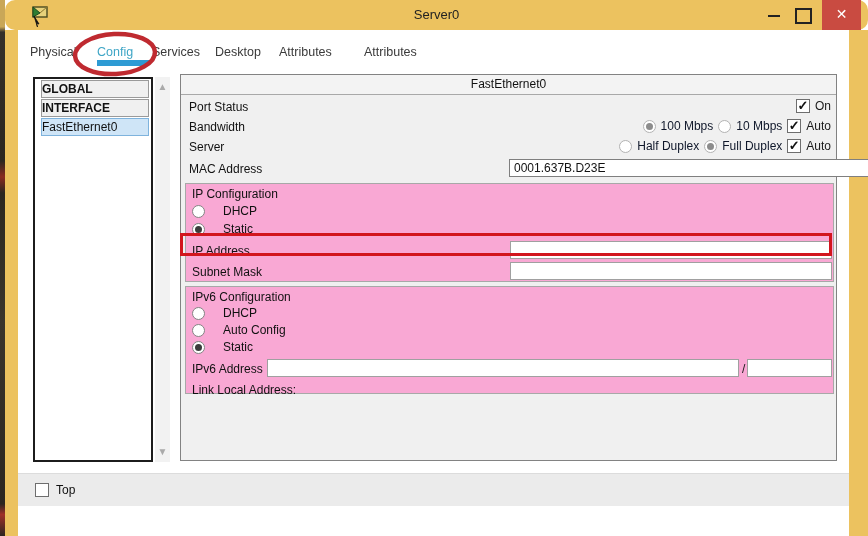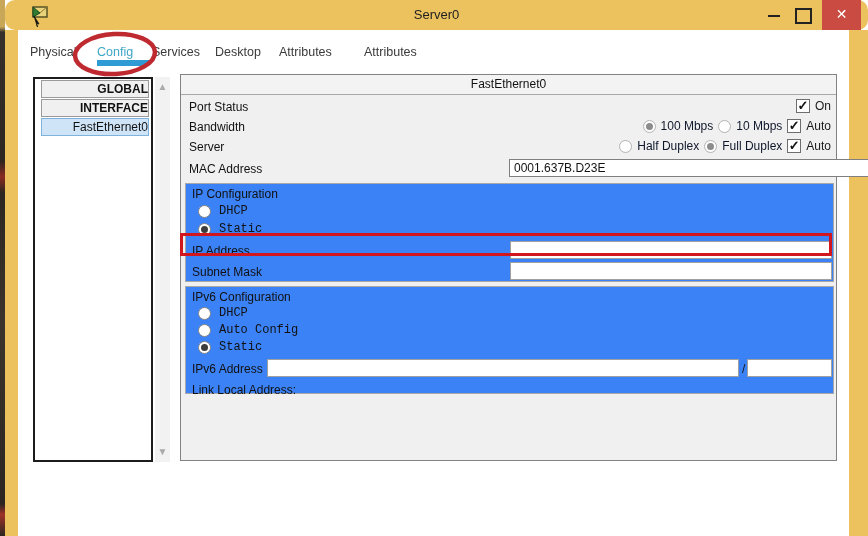--- a/index.html
+++ b/index.html
@@ -30,21 +30,21 @@
   .app-icon { position:absolute; left:24px; top:4px; width:22px; height:24px; }
 
   
   .tab { position:absolute; top:45px; font-size:12.5px; color:#3a3a3a; cursor:default; }
   .tab.active { color:#3fa6c6; }
   .tab-underline { position:absolute; left:97px; top:60px; width:52px; height:6px; background:#2e9bd4; }
 
   
   .sidebar { position:absolute; left:33px; top:77px; width:120px; height:385px;
     background:#fff; border:2px solid #1c1c1c; }
-  .side-btn { margin:1px 2px 0 6px; height:18px; line-height:17px; text-align:right;
+  .side-btn { margin:1px 2px 0 6px; height:18px; line-height:17px; text-align:left;
     background:#f0f0f0; border:1px solid #9a9a9a; color:#111; font-size:12px; }
   .side-btn.hdr { font-weight:bold; }
   .side-btn.selected { background:#cfe5f7; border:1px solid #7eb3dd; }
   .side-scroll { position:absolute; left:155px; top:77px; width:15px; height:385px; background:#f2f2f2; }
   .sarrow { position:absolute; left:0; width:15px; height:16px; color:#aaa; font-size:10px; text-align:center; line-height:16px; }
   .sarrow.up { top:2px; } .sarrow.down { bottom:2px; }
 
   
   .panel { position:absolute; left:180px; top:74px; width:657px; height:387px;
     background:#f0f0f0; border:1px solid #828282; }
@@ -59,23 +59,23 @@
   .cb.checked::before { content:"\2713"; font-weight:bold; margin-top:-1px; }
   .rb { width:13px; height:13px; border-radius:50%; border:1px solid #848484; background:#fff;
     display:inline-flex; align-items:center; justify-content:center; flex:0 0 auto; }
   .rb.sel::before { content:""; width:7px; height:7px; border-radius:50%; background:#3c3c3c; }
   .rb.dis { border-color:#b3b3b3; }
   .rb.dis.sel::before { background:#8c8c8c; }
 
   .field { position:absolute; background:#fff; border:1px solid #7f7f7f; height:18px;
     font-size:12px; line-height:16px; padding:0 4px; color:#111; }
 
-  .sec-box { position:absolute; left:4px; width:649px; background:#3b82f6; border:1px solid #a8a8a8; }
+  .sec-box { position:absolute; left:4px; width:649px; background:#f9a8d4; border:1px solid #a8a8a8; }
   .sec-title { position:absolute; left:6px; top:3px; color:#111; }
-  .radio-line { position:absolute; left:12px; display:flex; align-items:center; gap:8px; color:#111;font-family:Liberation Mono, monospace; }
+  .radio-line { position:absolute; left:6px; display:flex; align-items:center; gap:18px; color:#111; }
 
   
   .annot-rect { position:absolute; left:180px; top:233px; width:652px; height:23px;
     border:3px solid #d2161e; z-index:6; pointer-events:none; }
   .annot-ellipse { position:absolute; left:70px; top:30px; z-index:6; pointer-events:none; }
 
   
   .footer { position:absolute; left:0px; top:473px; width:831px; height:33px; background:#ebebeb;
     border-top:1px solid #dcdcdc; }
   .footer-check { position:absolute; left:17px; top:9px; display:flex; align-items:center; gap:7px; color:#111; }
@@ -192,14 +192,20 @@
       <div class="prow-label" style="left:6px; top:75px">IPv6 Address</div>
       <div class="field" style="left:81px; top:72px; width:472px; border-color:#a0a0a0;"></div>
       <span style="position:absolute; left:556px; top:75px;">/</span>
       <div class="field" style="left:561px; top:72px; width:85px; border-color:#a0a0a0;"></div>
       <div class="prow-label" style="left:6px; top:96px">Link Local Address:</div>
     </div>
   </div>
 
   <div class="annot-rect"></div>
 
+  <div class="footer" style="left:18px;">
+    <div class="footer-check">
+      <span class="cb"></span>
+      <span>Top</span>
+    </div>
+  </div>
 
 </div>
 
 </body></html>

